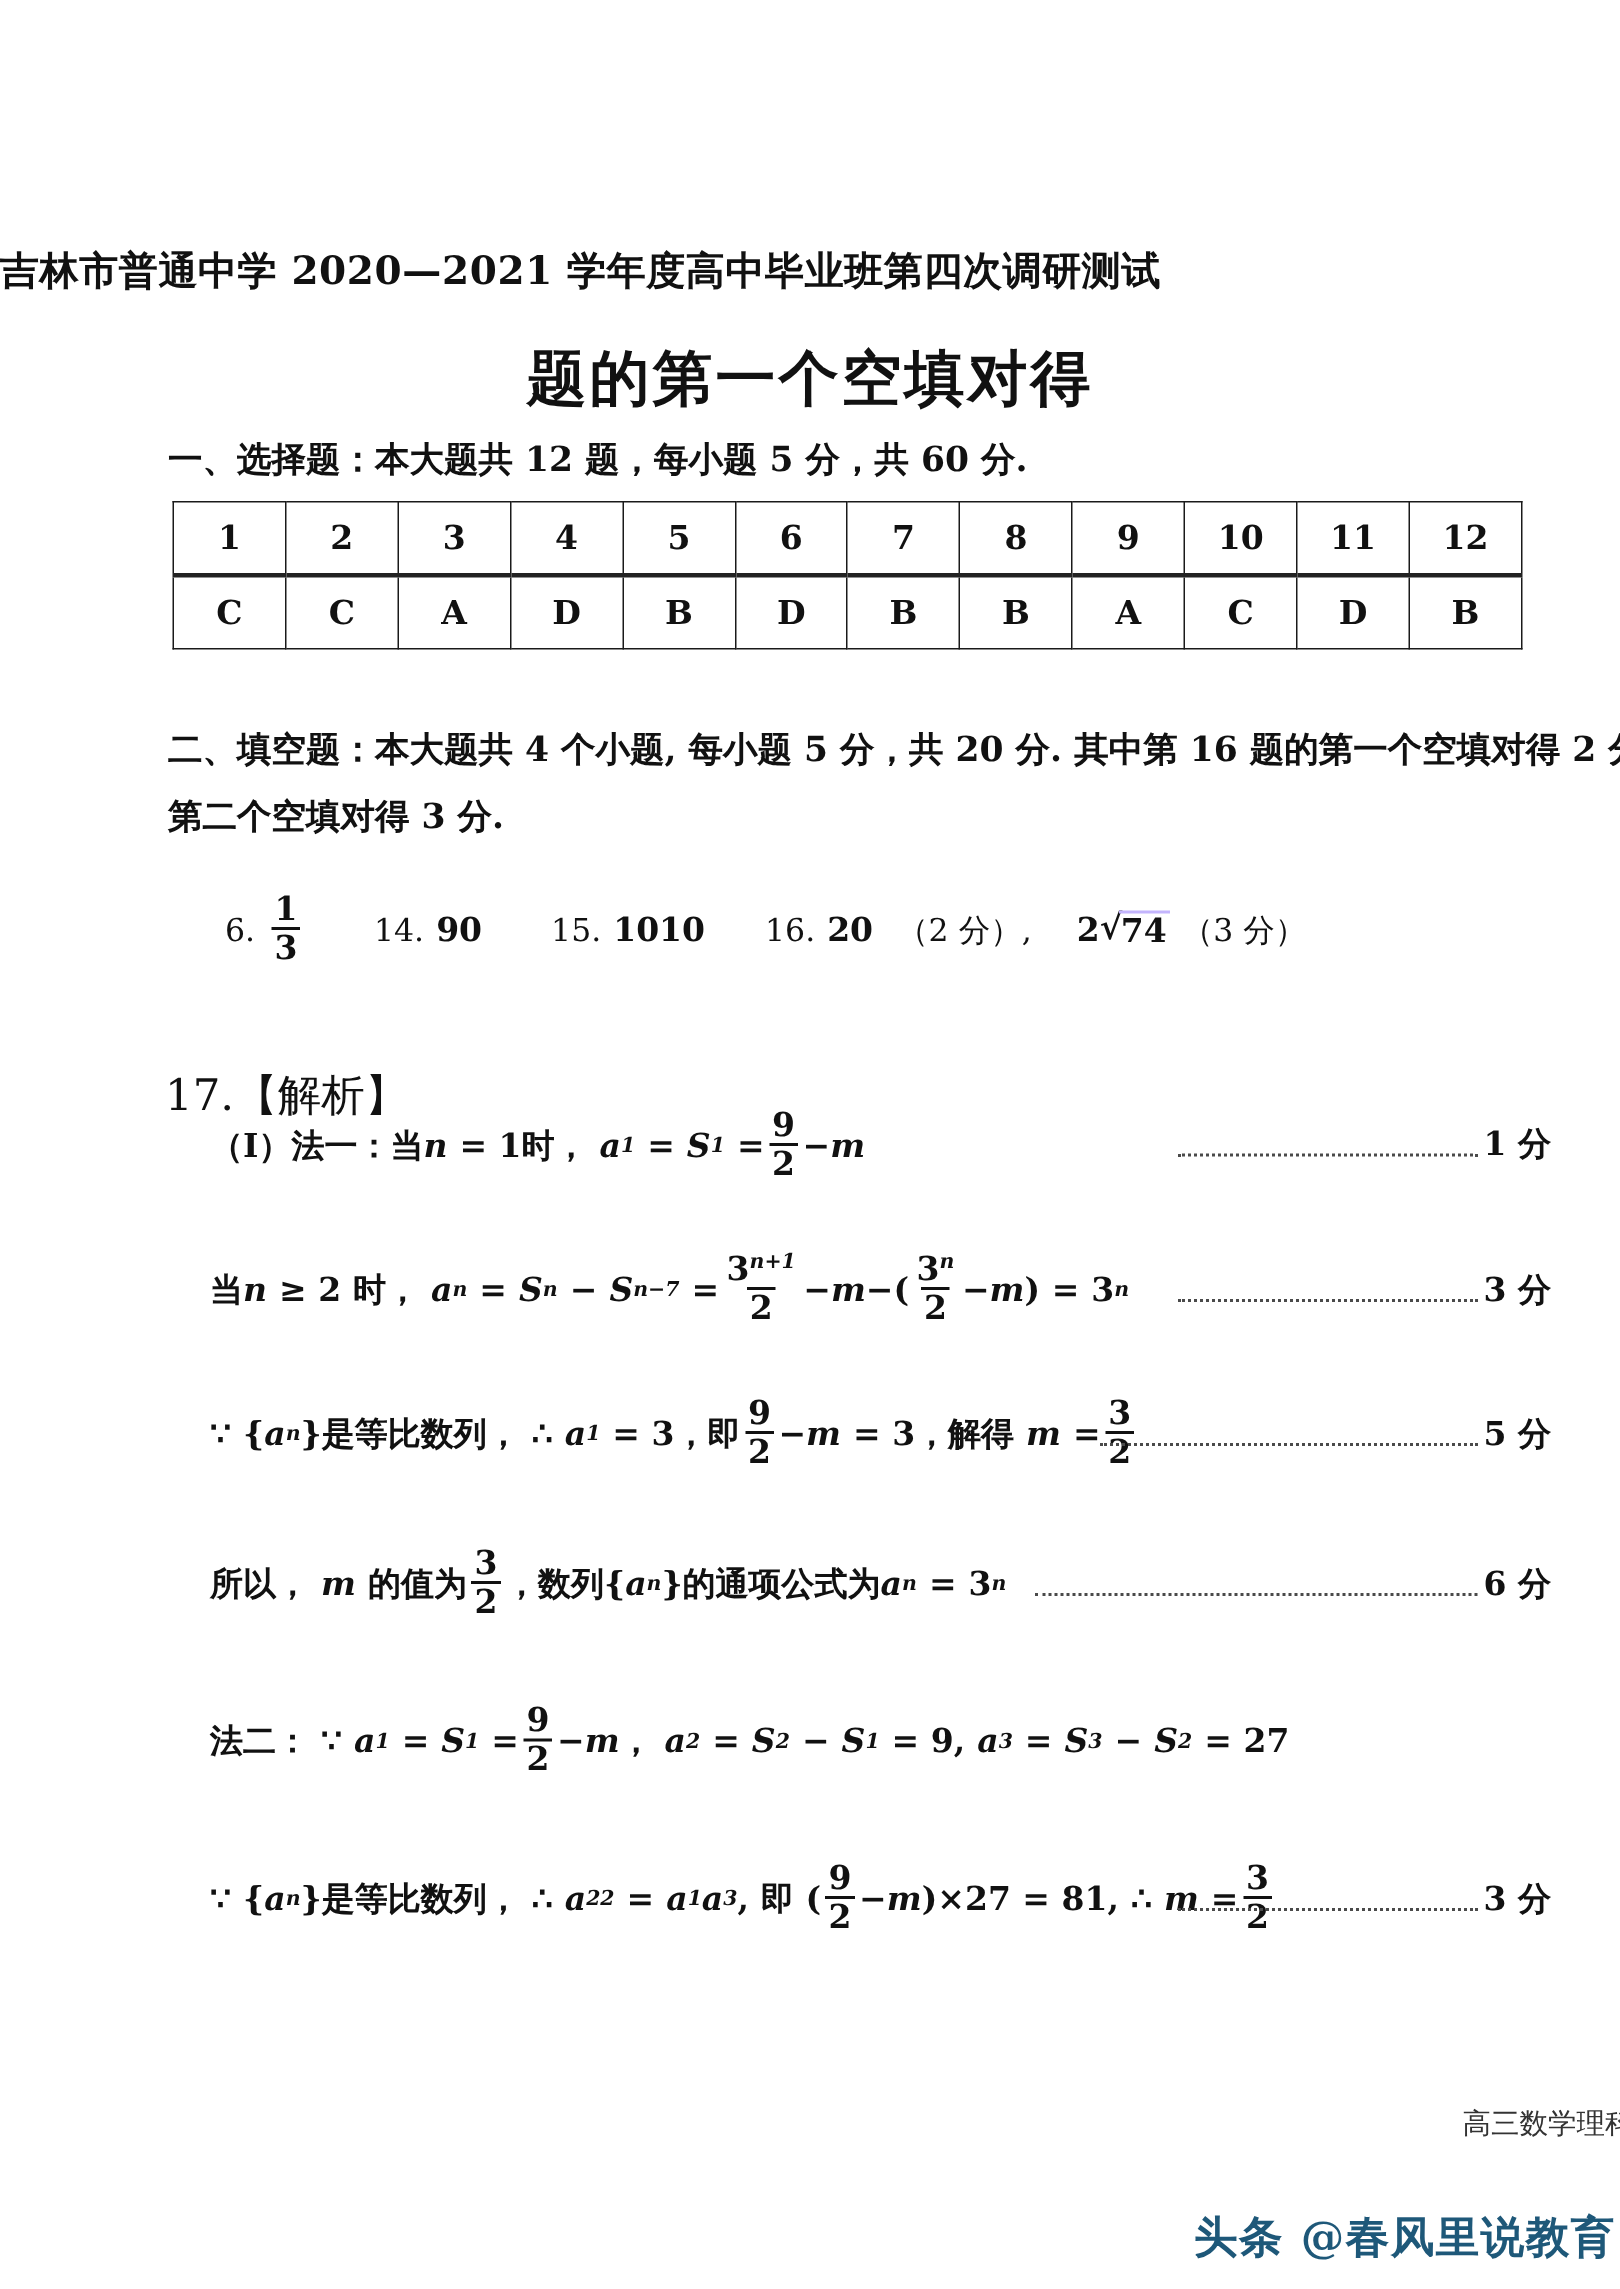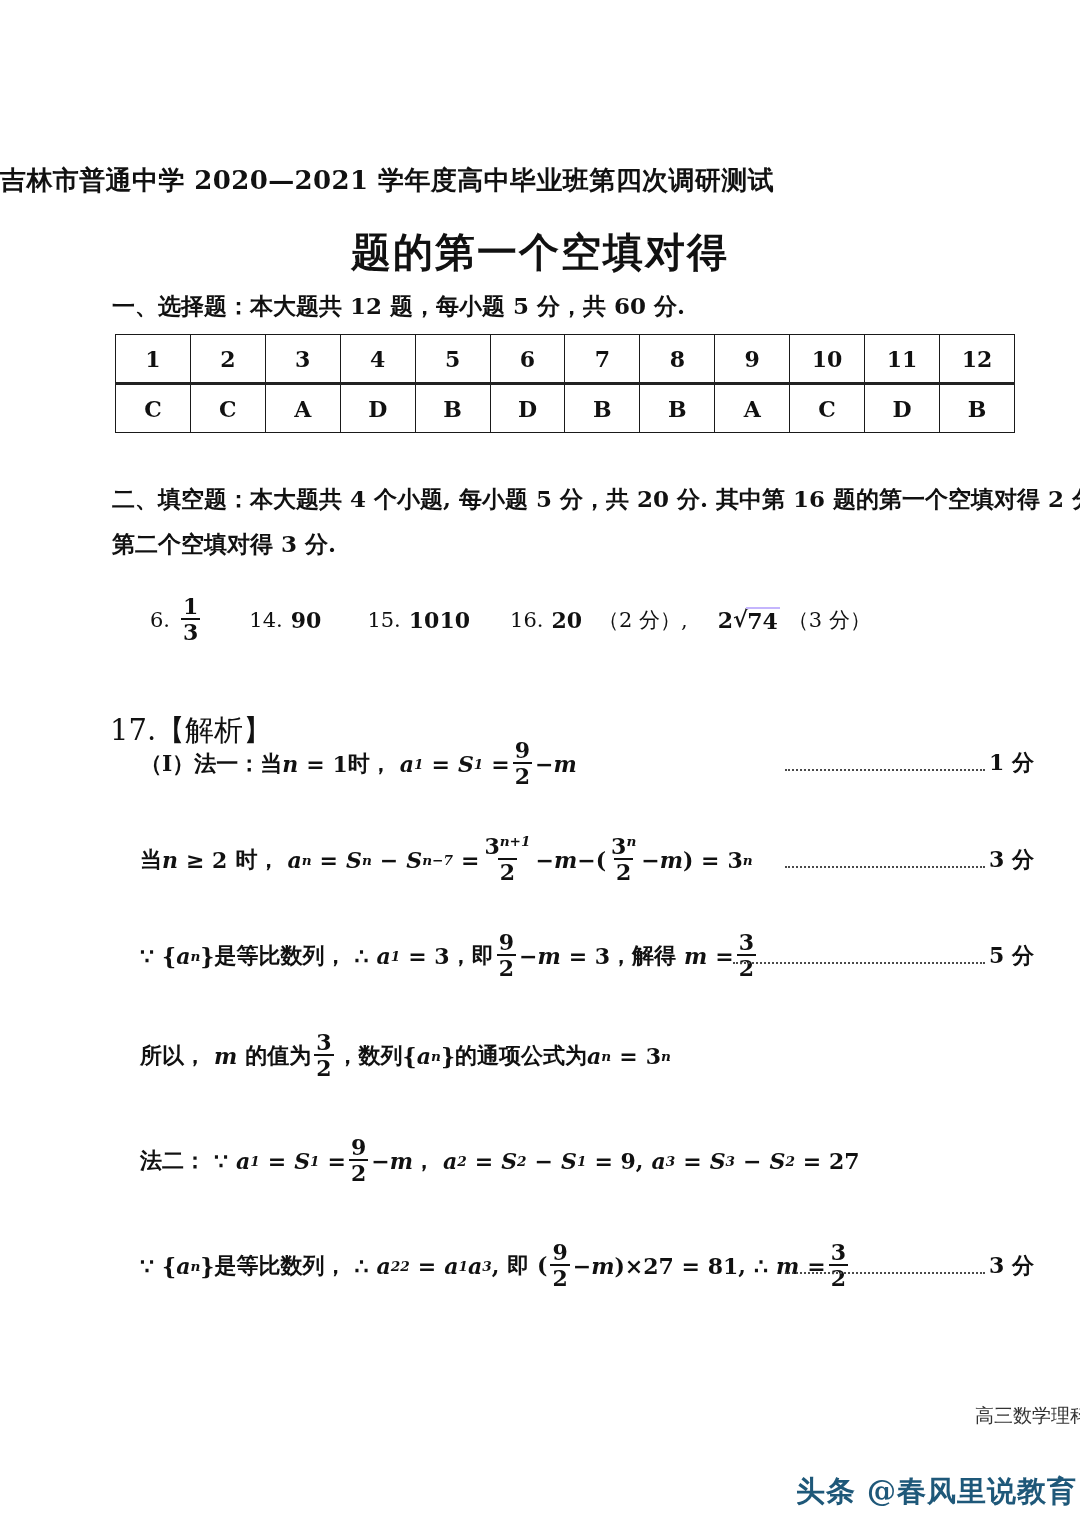--- a/index.html
+++ b/index.html
@@ -414,20 +414,24 @@
       <span>}</span>
     <span class="cn">的通项公式为</span>
     <span class="it">a</span>
       <sub class="v">n</sub>
     <span class="sp"></span>
     <span>=</span>
     <span class="sp"></span>
     <span>3</span>
       <sup class="vn">n</sup>
   </div>
+  <div class="score-mark" style="left:690px; top:1041px;">
+    <span class="leader" style="width:295px;"></span>
+    <span>6 分</span>
+  </div>
 
   <div class="sol-line" style="top:1137px;">
     <span class="cn">法二：</span>
     <span class="sp"></span>
     <span>∵</span>
     <span class="sp"></span>
     <span class="it">a</span>
       <sub class="v">1</sub>
     <span class="sp"></span>
     <span>=</span>

